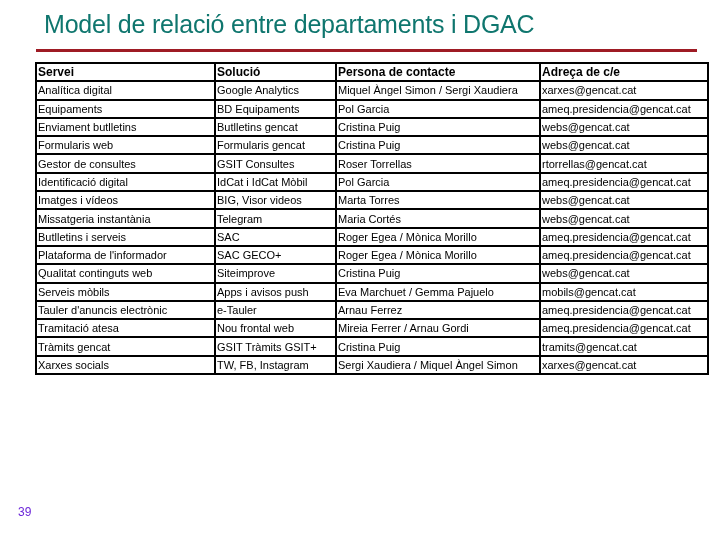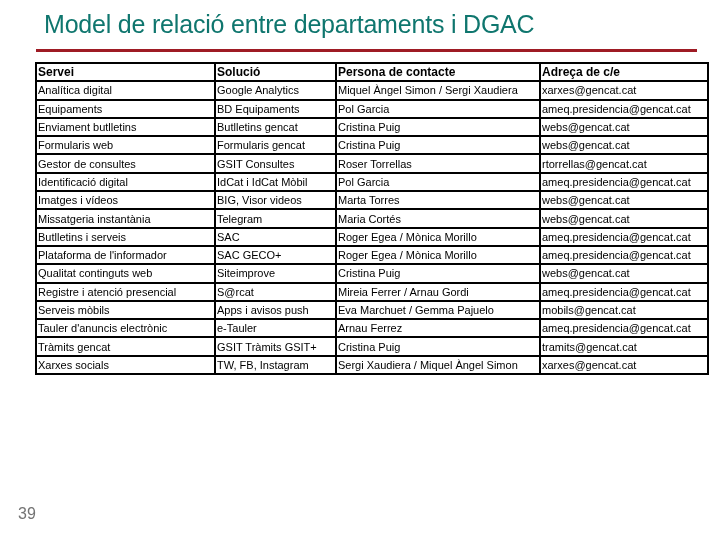--- a/index.html
+++ b/index.html
@@ -23,21 +23,21 @@
   table.grid col.c2 { width: 121px; }
   table.grid col.c3 { width: 204px; }
   table.grid col.c4 { width: 168px; }
   table.grid td, table.grid th {
     border: 2px solid #000; height: 16.3px; padding: 0 0 0 1px;
     font-size: 11px; text-align: left; vertical-align: middle; white-space: nowrap; overflow: hidden;
     color: #000; font-weight: normal; line-height: 14px;
   }
   table.grid th { font-weight: bold; font-size: 12px; }
   .page-num {
-    position: absolute; left: 18px; top: 505px; font-size: 16px; color: #737373;
+    position: absolute; left: 18px; top: 505px; font-size: 12px; color: #6d28d9;
   }
 </style>
 </head>
 <body>
 
 <div class="title">Model de relació entre departaments i DGAC</div>
 <div class="rule"></div>
 
 <table class="grid">
   <colgroup>
@@ -115,35 +115,35 @@
         <td>Roger Egea / Mònica Morillo</td>
         <td>ameq.presidencia@gencat.cat</td>
       </tr>
       <tr>
         <td>Qualitat continguts web</td>
         <td>Siteimprove</td>
         <td>Cristina Puig</td>
         <td>webs@gencat.cat</td>
       </tr>
       <tr>
-        <td>Registre i atenció presencial</td>
-        <td>S@rcat</td>
-        <td>Mireia Ferrer / Arnau Gordi</td>
-        <td>ameq.presidencia@gencat.cat</td>
-      </tr>
-      <tr>
         <td>Serveis mòbils</td>
         <td>Apps i avisos push</td>
         <td>Eva Marchuet / Gemma Pajuelo</td>
         <td>mobils@gencat.cat</td>
       </tr>
       <tr>
         <td>Tauler d'anuncis electrònic</td>
         <td>e-Tauler</td>
         <td>Arnau Ferrez</td>
+        <td>ameq.presidencia@gencat.cat</td>
+      </tr>
+      <tr>
+        <td>Tramitació atesa</td>
+        <td>Nou frontal web</td>
+        <td>Mireia Ferrer / Arnau Gordi</td>
         <td>ameq.presidencia@gencat.cat</td>
       </tr>
       <tr>
         <td>Tràmits gencat</td>
         <td>GSIT Tràmits GSIT+</td>
         <td>Cristina Puig</td>
         <td>tramits@gencat.cat</td>
       </tr>
       <tr>
         <td>Xarxes socials</td>

